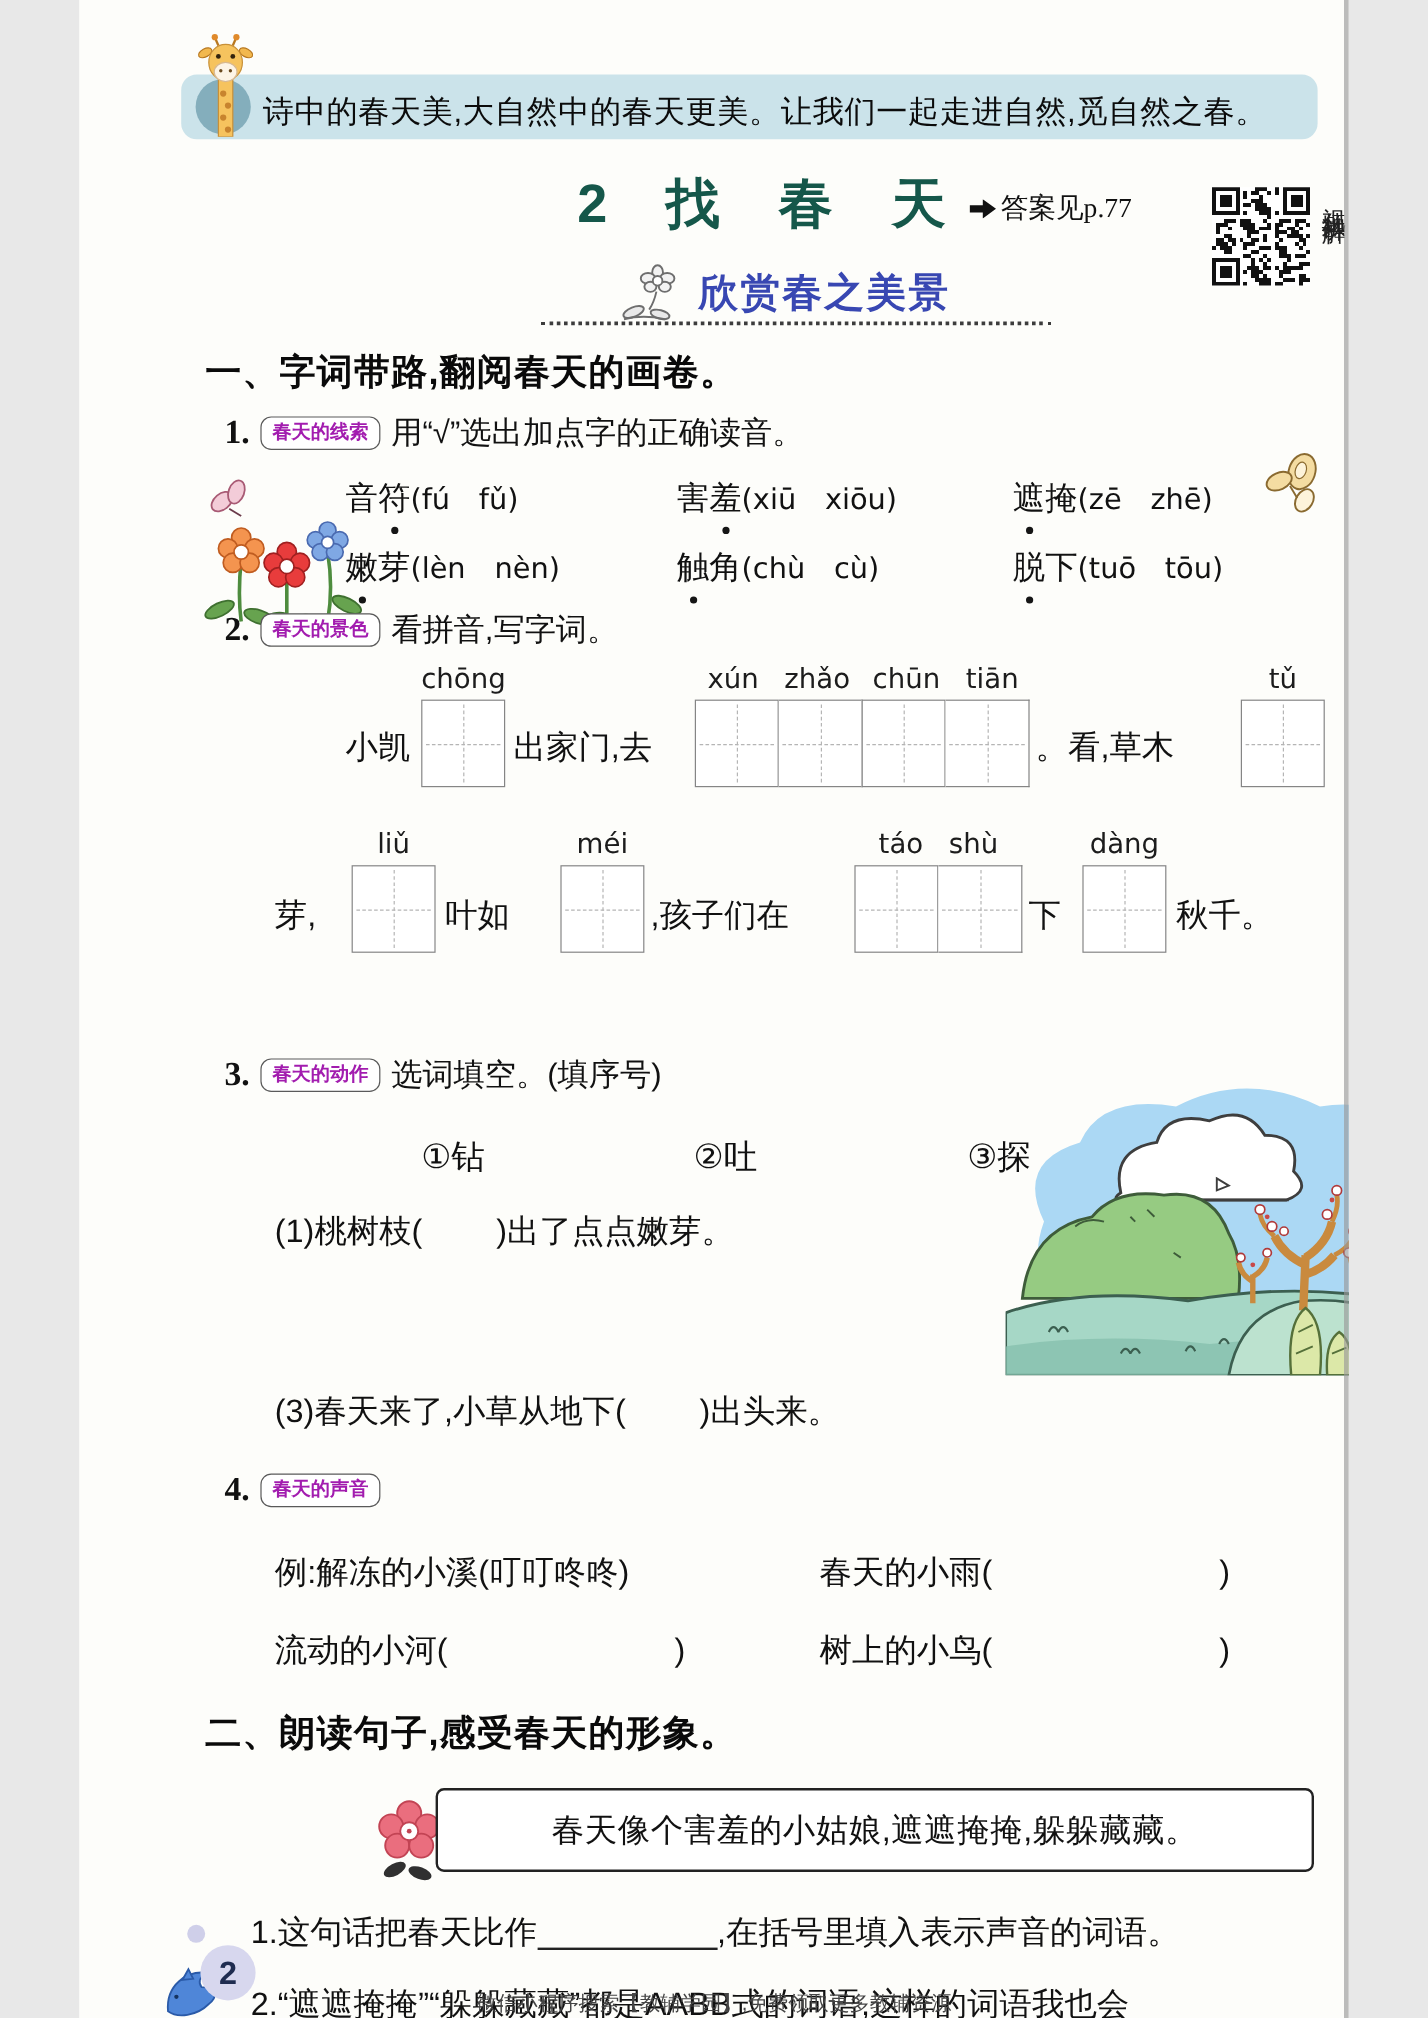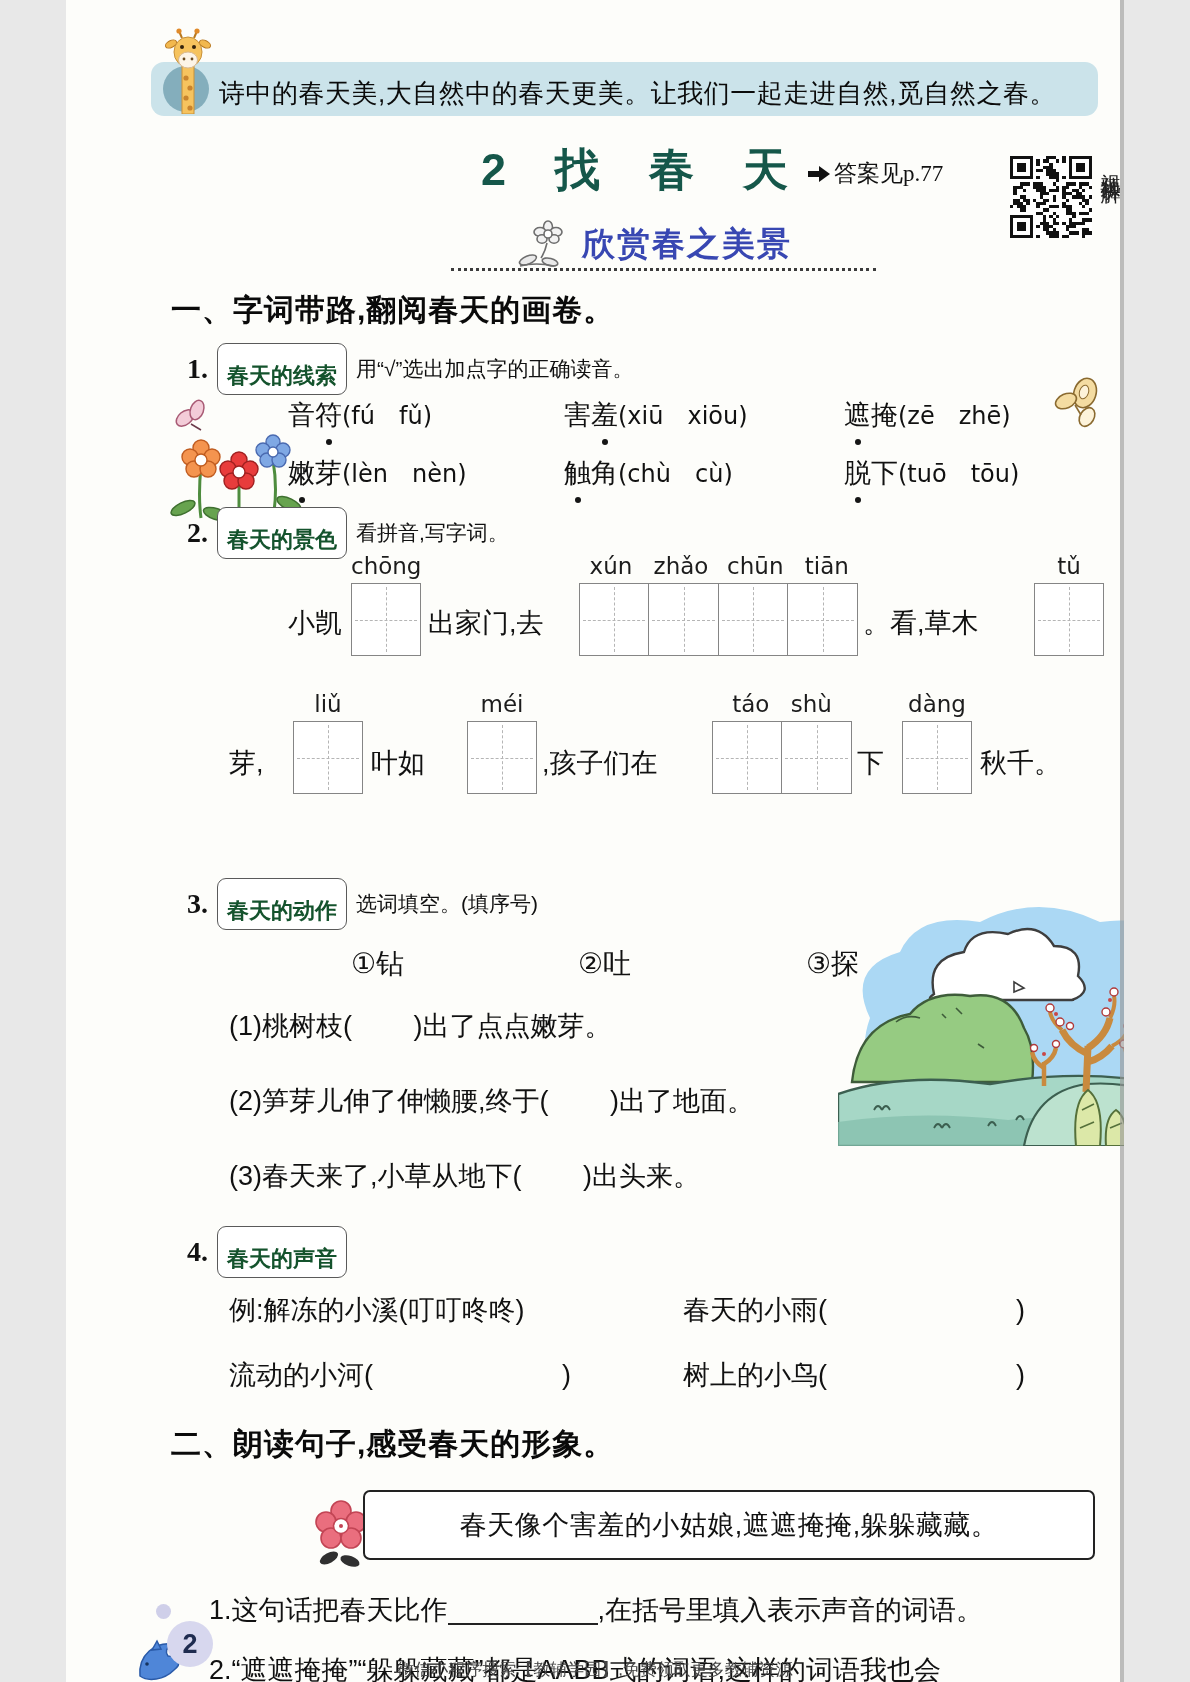--- a/index.html
+++ b/index.html
@@ -23,23 +23,23 @@
           letter-spacing:4px;color:#222;}
 
   
   .section-title{left:516px;top:222px;font-size:33px;font-weight:bold;color:#3847b2;letter-spacing:2px;}
   .dotted-line{left:385px;top:268px;width:425px;border-bottom:3px dotted #3c3c3c;}
 
   
   .part-heading{font-size:30px;font-weight:bold;color:#0a0a0a;letter-spacing:1px;margin-left:20px;}
   .qline{display:flex;align-items:center;gap:9px;white-space:nowrap;}
   .qnum{font-weight:bold;font-size:28px;font-family:"Liberation Serif","DejaVu Serif",serif;}
-  .qtag{border:1.7px solid #5a5a5a;border-radius:9px;padding:17px 9px 3px;color:#14532d;
-        font-weight:bold;font-size:22px;background:#fff;}
-  .qinstr{font-size:21px;}
+  .qtag{border:1.7px solid #5a5a5a;border-radius:9px;padding:2px 9px 3px;color:#a21caf;
+        font-weight:bold;font-size:16px;background:#fff;}
+  .qinstr{font-size:26px;}
 
   
   .pitem{position:absolute;font-size:27px;white-space:nowrap;}
   .pitem .lat{font-family:"DejaVu Sans",sans-serif;font-size:24px;}
   .dotc{position:relative;display:inline-block;}
   .dotc::after{content:"";position:absolute;left:50%;margin-left:-3px;bottom:-12px;width:6px;height:6px;
                border-radius:50%;background:#151515;}
 
   
   .boxwrap{position:absolute;text-align:center;}
@@ -474,21 +474,20 @@
 
   <div class="abs qline" style="left:121px;top:878px;">
     <span class="qnum">3.</span>
     <span class="qtag">春天的动作</span>
     <span class="qinstr">选词填空。(填序号)</span>
   </div>
   <span class="opt" style="left:285px;top:945px;">①钻</span>
   <span class="opt" style="left:512px;top:945px;">②吐</span>
   <span class="opt" style="left:740px;top:945px;">③探</span>
   <div class="fitem" style="left:163px;top:1008px;">(1)桃树枝(　　 )出了点点嫩芽。</div>
-  <div class="fitem" style="left:163px;top:1083px;">(2)笋芽儿伸了伸懒腰,终于(　　 )出了地面。</div>
   <div class="fitem" style="left:163px;top:1158px;">(3)春天来了,小草从地下(　　 )出头来。</div>
 
   <svg class="abs" style="left:772px;top:896px;" width="346" height="250" viewBox="0 0 346 250">
     <path d="M32,122 Q8,72 62,56 Q80,16 142,26 Q200,-4 262,26 Q332,16 336,72 Q350,112 320,132 Q342,172 298,186 L60,186 Q14,172 32,122 Z" fill="#abd8f4"></path>
     <path d="M96,98 Q88,62 126,56 Q134,30 170,38 Q200,24 216,50 Q246,50 240,80 Q256,96 234,104 L108,104 Q84,106 96,98 Z" fill="#ffffff" stroke="#3e3e3e" stroke-width="2.4"></path>
     <path d="M176,86 l10,6 l-10,4 z" fill="#fff" stroke="#3e3e3e" stroke-width="1.6"></path>
     <path d="M96,104 L236,104" stroke="#3e3e3e" stroke-width="2"></path>
     <path d="M14,186 Q20,128 72,118 Q92,94 132,100 Q172,94 186,132 Q198,152 194,186 Z" fill="#96cb82" stroke="#3e5c3a" stroke-width="2.4"></path>
     <path d="M58,126 q10,-8 24,-4 M118,112 l6,6 M104,118 l4,4 M140,148 l6,4" stroke="#3e5c3a" stroke-width="1.6" fill="none"></path>
     <path d="M0,250 L0,198 Q64,176 152,188 Q252,170 346,192 L346,250 Z" fill="#a6d7c6" stroke="#3c5f50" stroke-width="2.4"></path>

